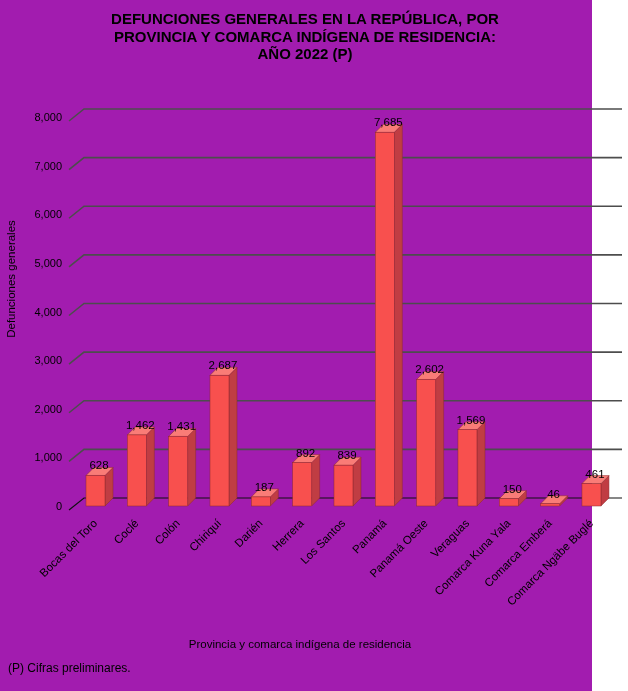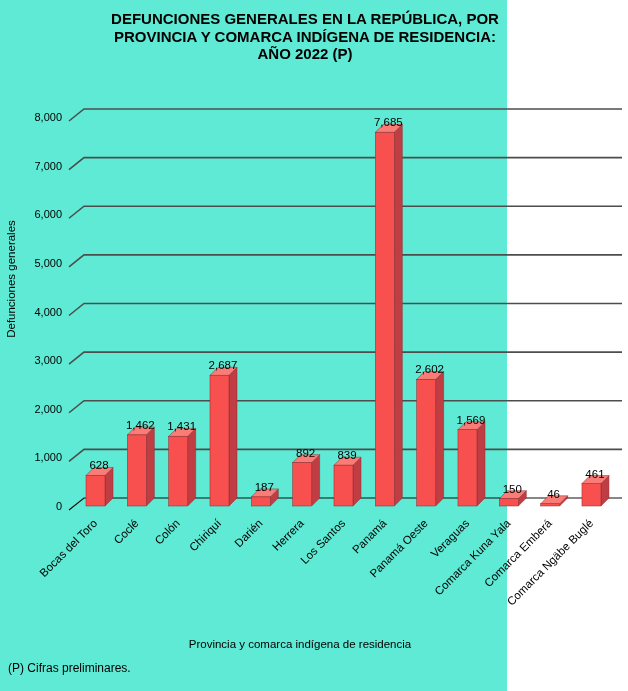--- a/index.html
+++ b/index.html
@@ -2,23 +2,23 @@
 <html><head>
 <meta charset="utf-8">
 <style>
   html, body {
     margin: 0;
     padding: 0;
     background: #ffffff;
   }
   .page {
     position: relative;
-    width: 507px;
+    width: 592px;
     height: 691px;
-    background: #5eead4;
+    background: #a21caf;
     font-family: "Liberation Sans", sans-serif;
   }
   svg text {
     font-family: "Liberation Sans", sans-serif;
     fill: #000000;
   }
   .chart-title {
     font-size: 15px;
     font-weight: bold;
   }

